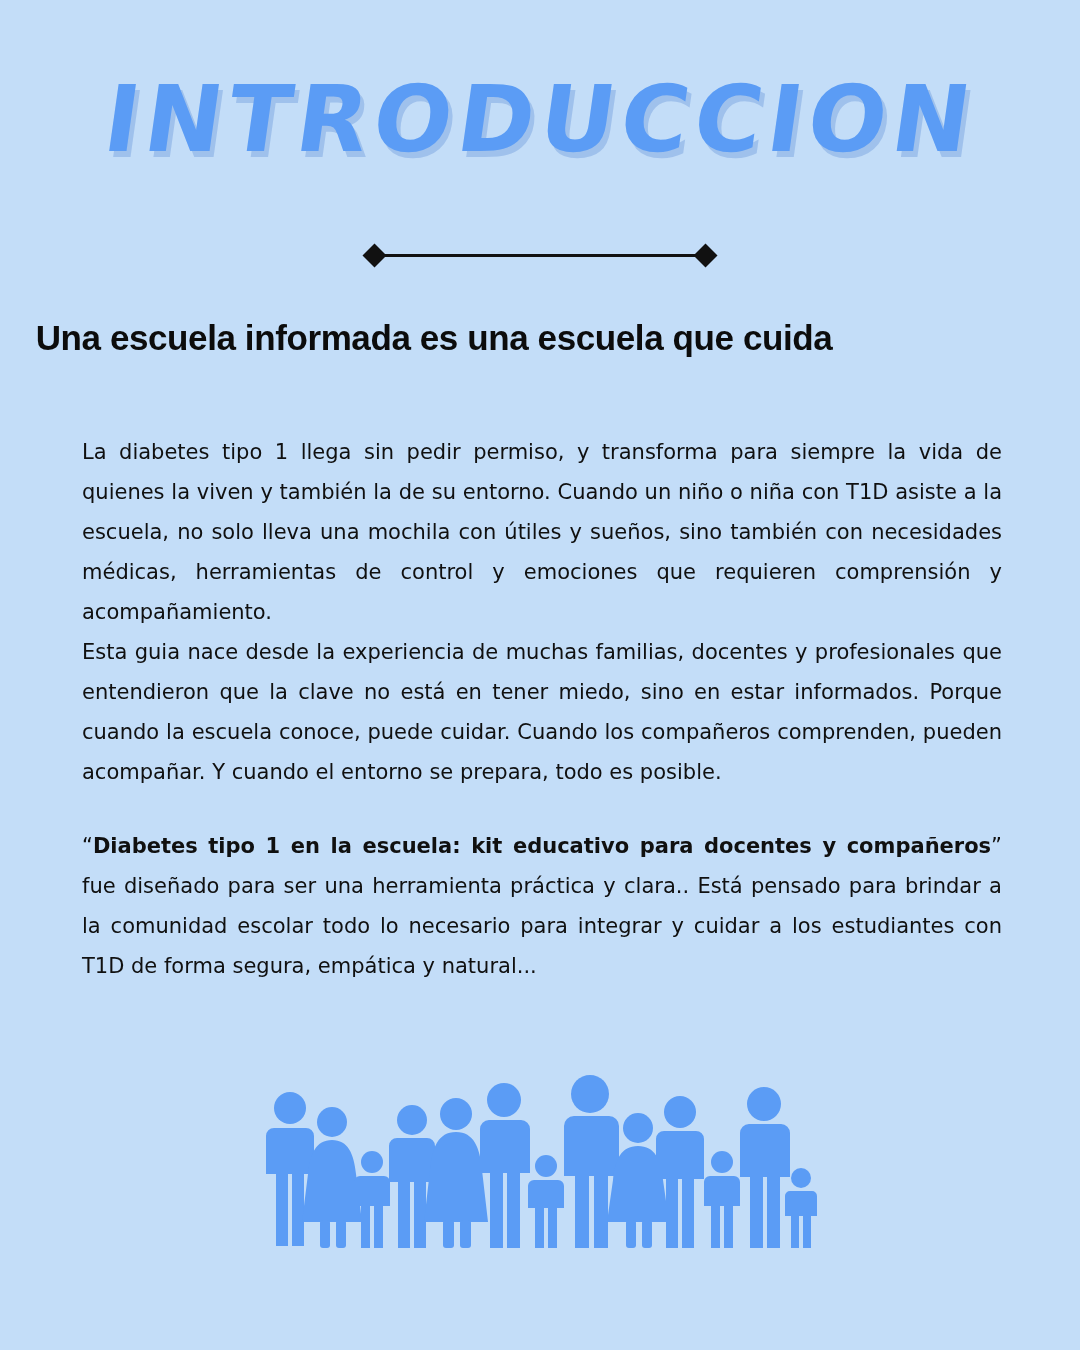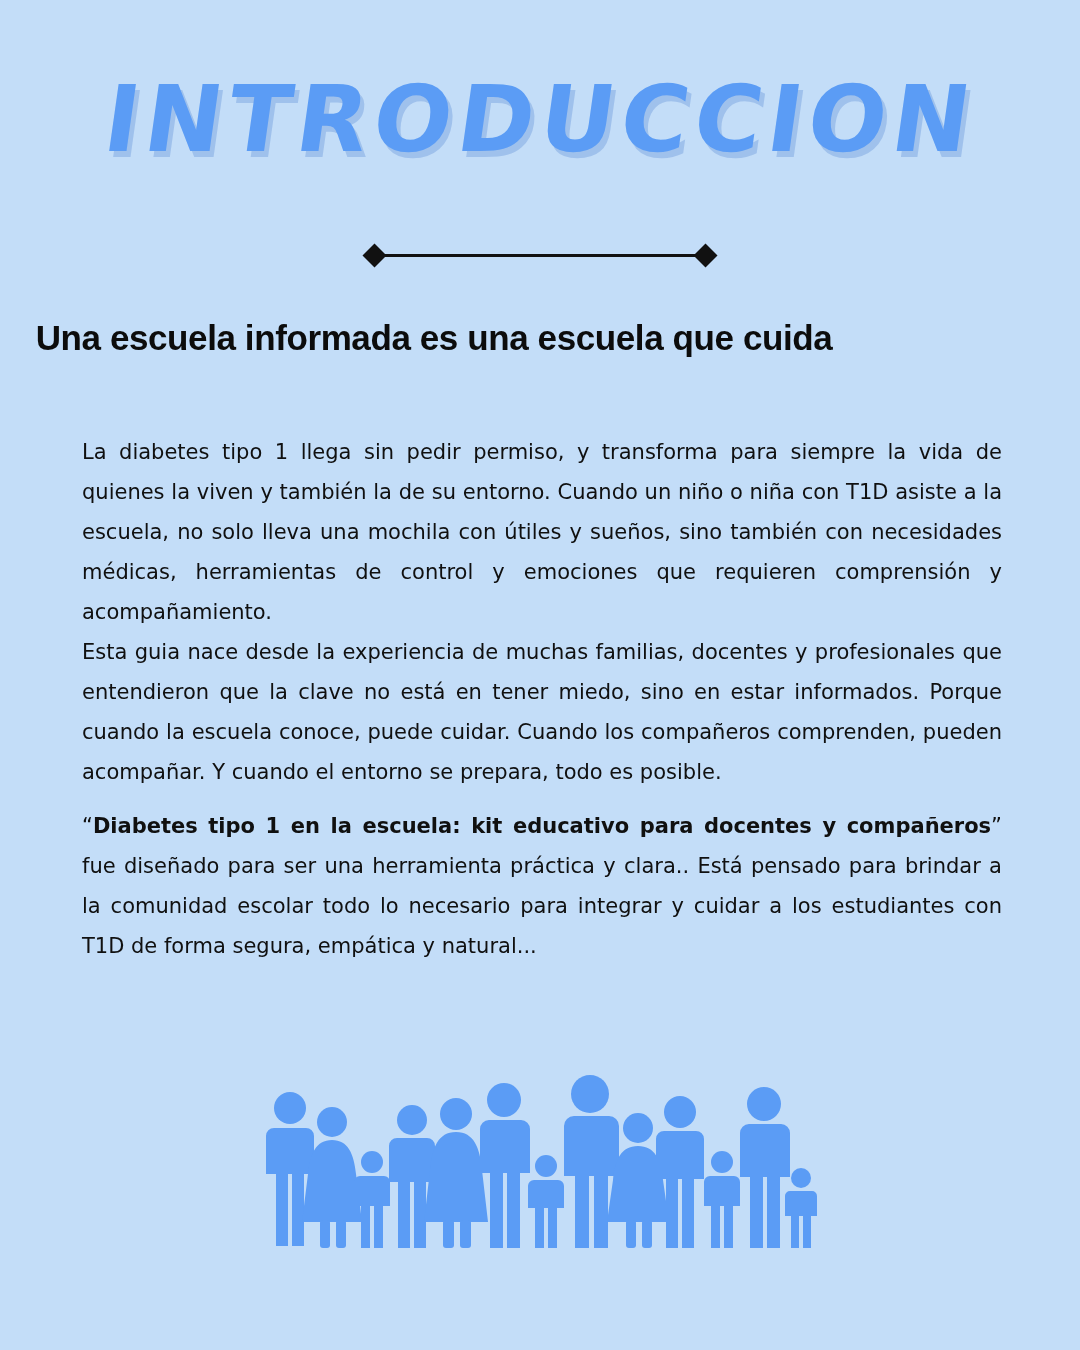--- a/index.html
+++ b/index.html
@@ -93,21 +93,21 @@
     font-family: "DejaVu Sans", sans-serif;
     font-size: 21px;
     line-height: 40px;
     color: #101010;
     text-align: justify;
   }
   .body-copy p {
     margin: 0;
   }
   .body-copy p.para-gap {
-    margin-top: 14px;
+    margin-top: 34px;
   }
   .body-copy b {
     font-weight: bold;
   }
 
   
   .crowd {
     position: absolute;
     bottom: 100px;
     left: 50%;

